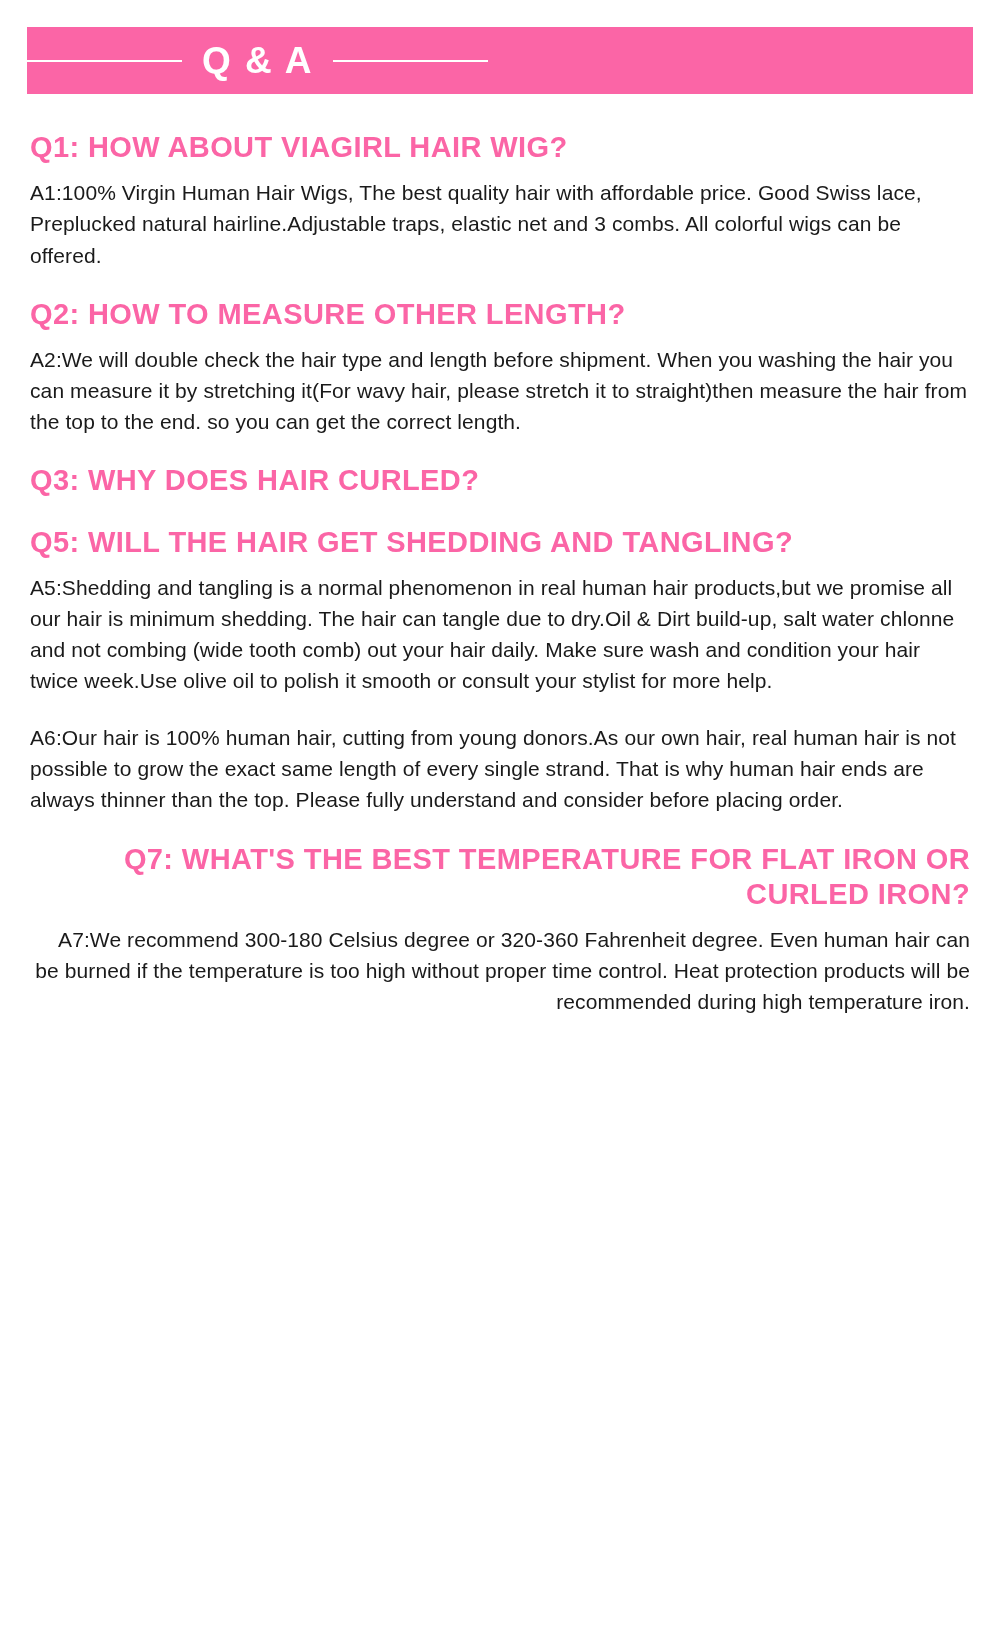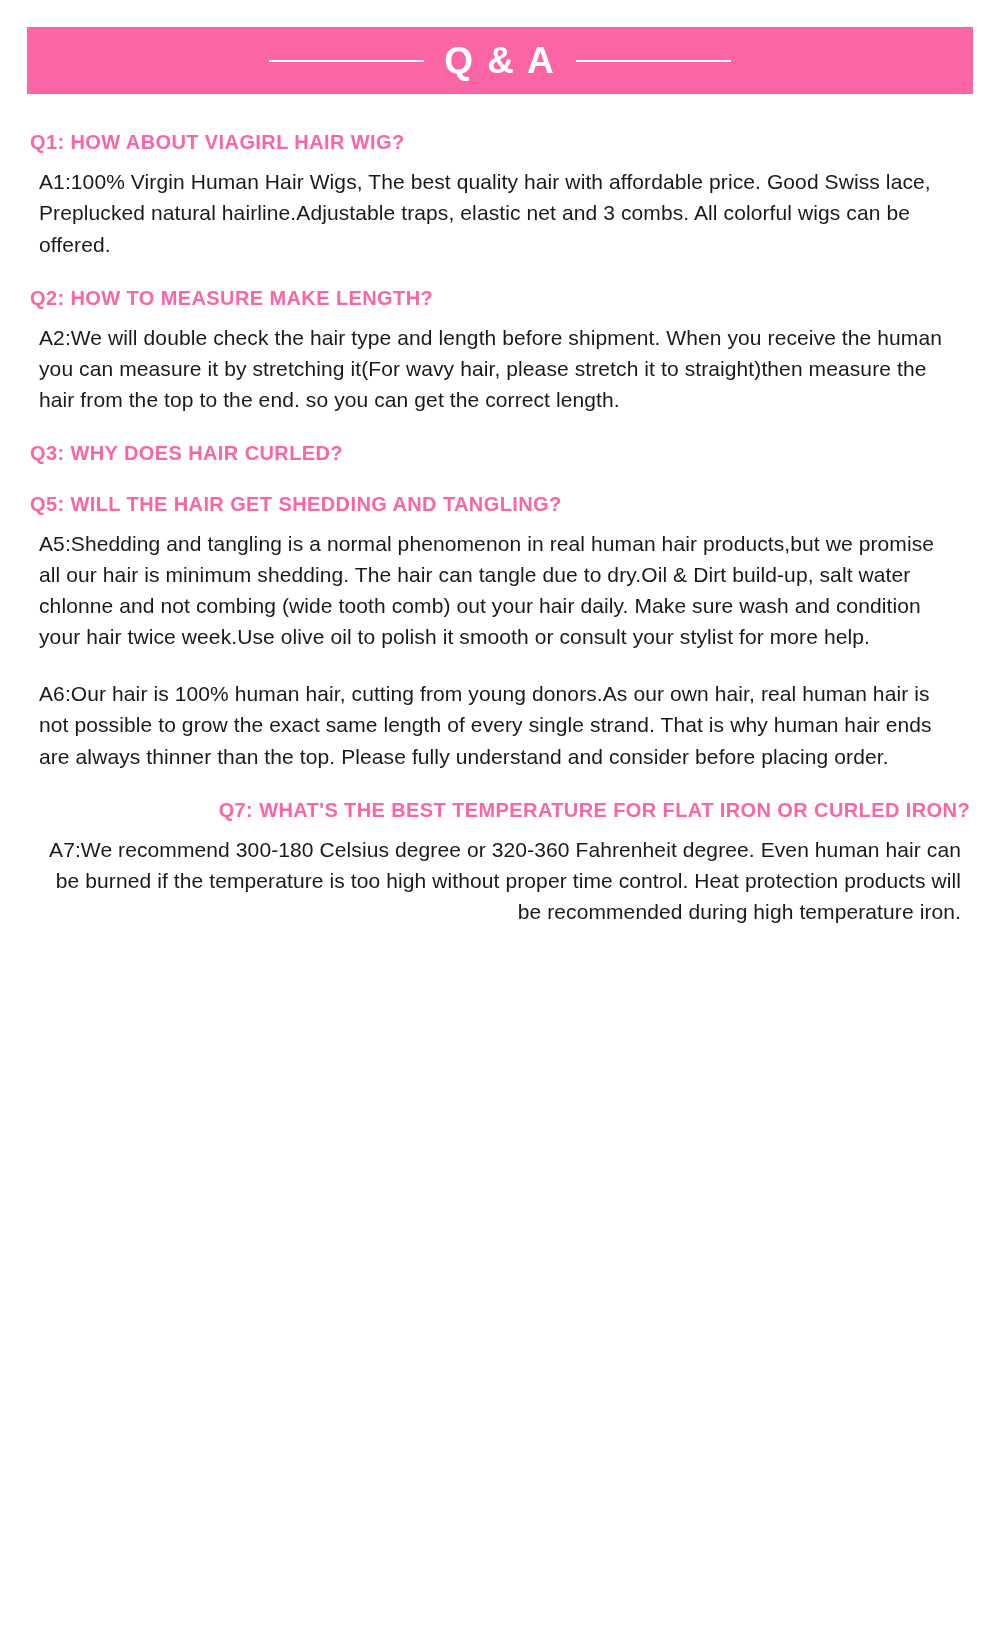--- a/index.html
+++ b/index.html
@@ -17,21 +17,21 @@
     width: 1000px;
     box-sizing: border-box;
   }
   
   .banner {
     margin: 27px 27px 0 27px;
     height: 67px;
     background: #fb65a6;
     display: flex;
     align-items: center;
-    justify-content: center;
+    justify-content: flex-start;
   }
   .banner-inner {
     display: flex;
     align-items: center;
     justify-content: center;
     gap: 20px;
   }
   .rule {
     display: block;
     width: 155px;
@@ -52,31 +52,31 @@
   }
   .qa-item {
     margin-bottom: 26px;
   }
   .qa-item:last-child {
     margin-bottom: 0;
     text-align: right;
   }
   .question {
     color: #fb65a6;
-    font-size: 20px;
+    font-size: 29px;
     font-weight: bold;
     letter-spacing: 0.4px;
     line-height: 1.22;
     margin: 0 0 12px 0;
   }
   .answer {
     color: #1a1a1a;
     font-size: 21px;
     line-height: 1.48;
-    margin: 9px;
+    margin: 0;
     letter-spacing: 0.1px;
   }
 </style>
 </head>
 <body>
 
 <div class="page">
 
   <div class="banner">
     <div class="banner-inner">
@@ -87,22 +87,22 @@
   </div>
 
   <div class="qa-list">
 
     <div class="qa-item">
       <p class="question">Q1: HOW ABOUT VIAGIRL HAIR WIG?</p>
       <p class="answer">A1:100% Virgin Human Hair Wigs, The best quality hair with affordable price. Good Swiss lace, Preplucked natural hairline.Adjustable traps, elastic net and 3 combs. All colorful wigs can be offered.</p>
     </div>
 
     <div class="qa-item">
-      <p class="question">Q2: HOW TO MEASURE MAKE LENGTH?</p>
-      <p class="answer">A2:We will double check the hair type and length before shipment. When you receive the human you can measure it by stretching it(For wavy hair, please stretch it to straight)then measure the hair from the top to the end. so you can get the correct length.</p>
+      <p class="question">Q2: HOW TO MEASURE OTHER LENGTH?</p>
+      <p class="answer">A2:We will double check the hair type and length before shipment. When you washing the hair you can measure it by stretching it(For wavy hair, please stretch it to straight)then measure the hair from the top to the end. so you can get the correct length.</p>
     </div>
 
     <div class="qa-item">
       <p class="question">Q3: WHY DOES HAIR CURLED?</p>
     </div>
 
     <div class="qa-item">
     </div>
 
     <div class="qa-item">

